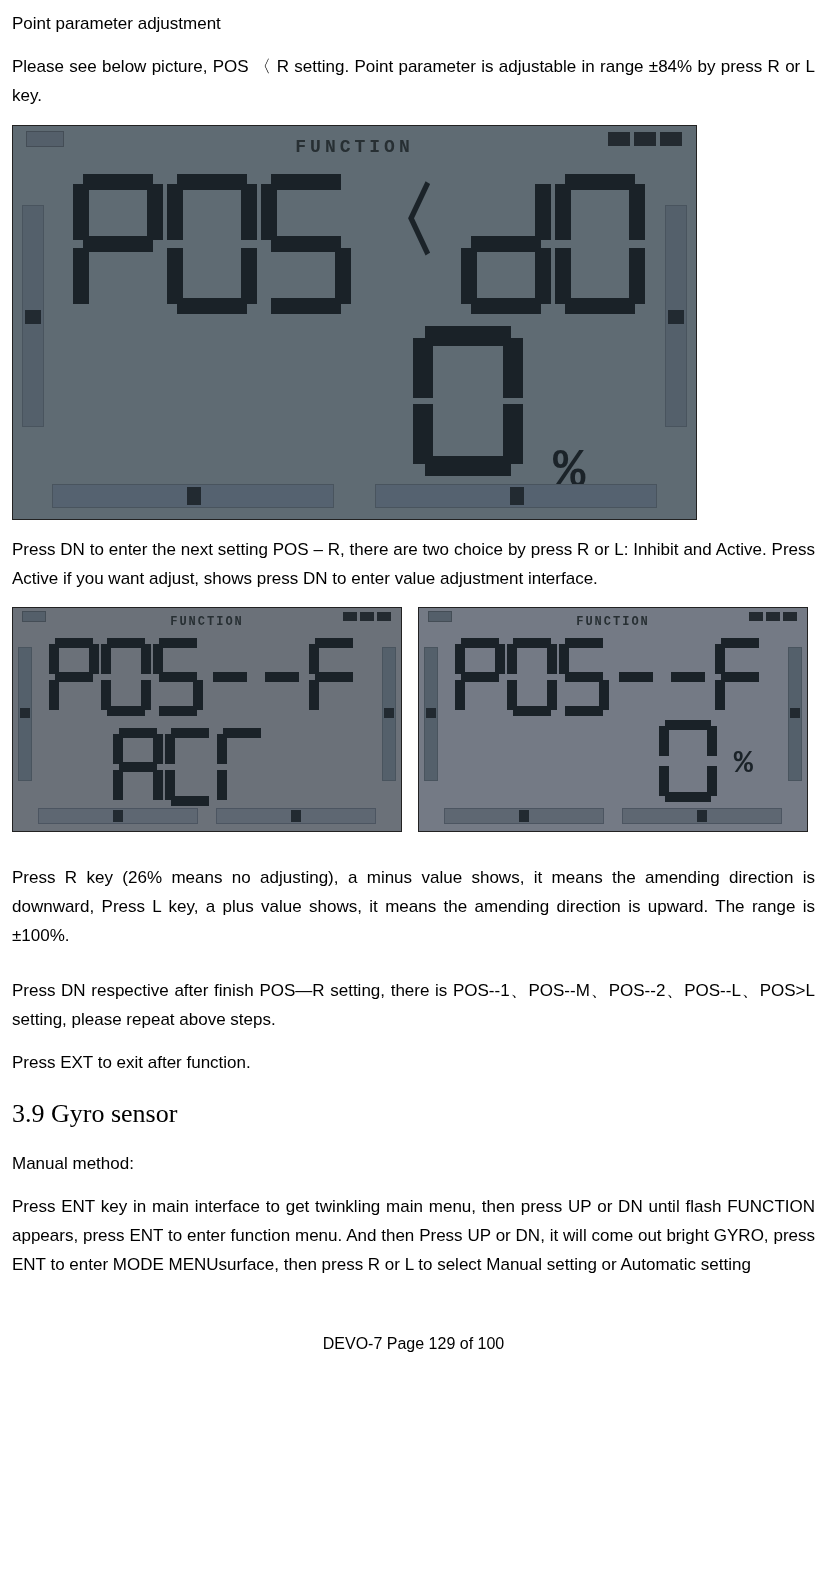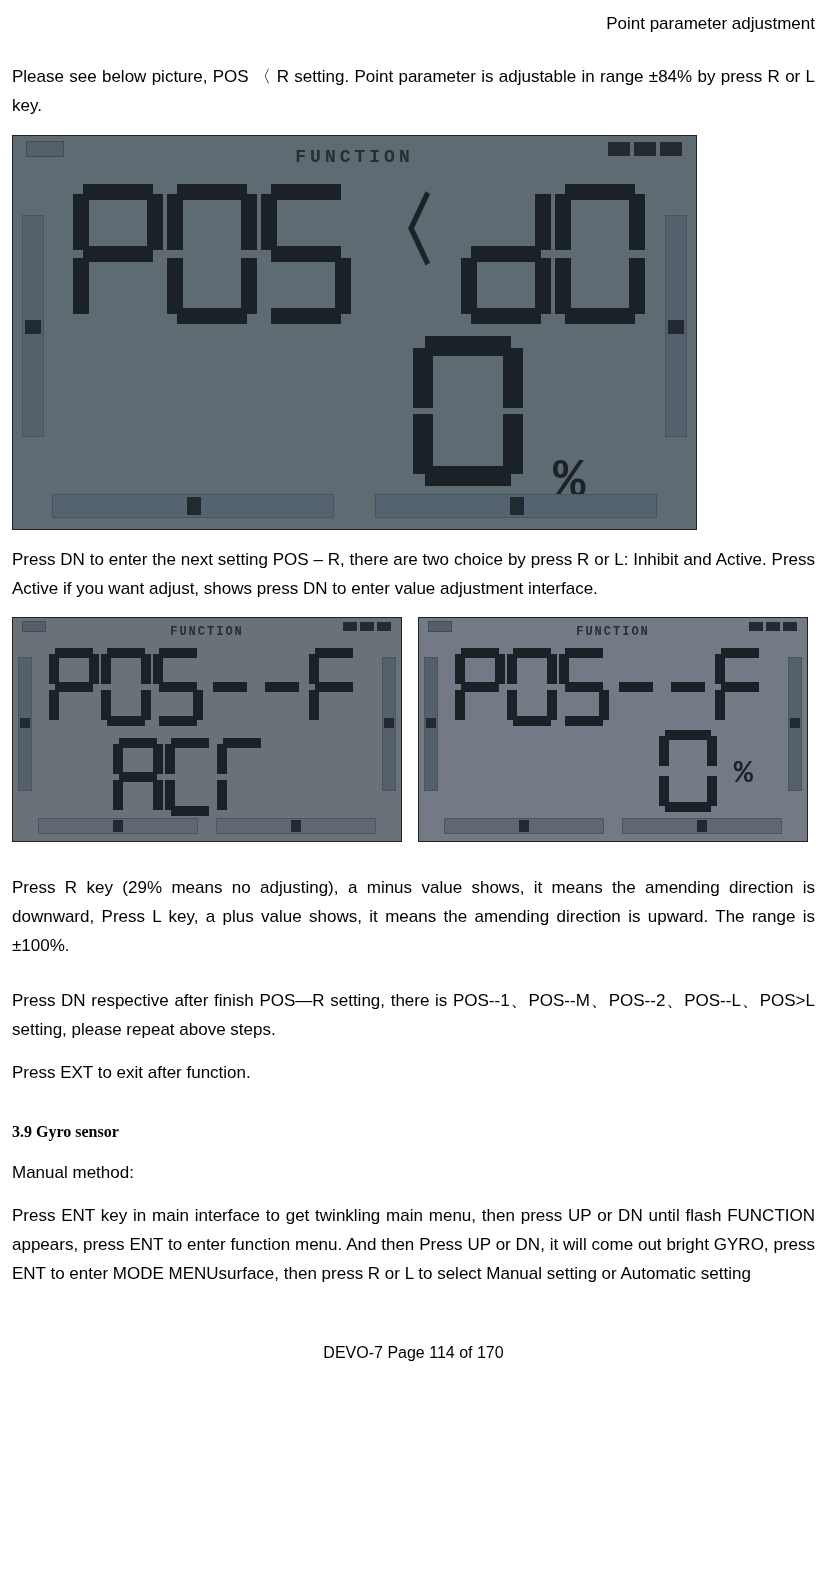--- a/index.html
+++ b/index.html
@@ -7,22 +7,22 @@
       font-family: Arial, Helvetica, sans-serif;
       font-size: 17px;
       line-height: 1.7;
       color: #000;
       background: #fff;
       width: 827px;
       margin: 0 auto;
       padding: 10px 12px;
     }
     .para { margin-bottom: 14px; text-align: justify; }
-    .para-title { margin-bottom: 24px; text-align: right; }
-    h2 { font-family: 'Times New Roman', Times, serif; font-size: 16px; font-weight: bold; margin: 30px 0 14px; }
+    .para-title { margin-bottom: 14px; }
+    h2 { font-family: 'Times New Roman', Times, serif; font-size: 26px; font-weight: normal; margin: 14px 0 14px; }
     .footer { text-align: center; font-size: 16px; margin-top: 50px; }
 
     
     .lcd-panel {
       background: #5f6b73;
       border: 1px solid #222;
       position: relative;
       margin-bottom: 16px;
     }
     .lcd-large { width: 685px; height: 395px; }
@@ -325,25 +325,25 @@
     </div>
     <div class="small0">
       <span class="seg"><span class="s sa"></span><span class="s sb"></span><span class="s sc"></span><span class="s sd"></span><span class="s se"></span><span class="s sf"></span></span>
     </div>
     <span class="mark pct-mark">%</span>
     <div class="btm-bar l"></div>
       <div class="btm-bar r"></div>
   </div>
 </div>
 
-<p class="para">Press R key (29% means no adjusting), a minus value shows, it means the amending direction is downward, Press L key, a plus value shows, it means the amending direction is upward. The range is ±100%.</p>
+<p class="para">Press R key (26% means no adjusting), a minus value shows, it means the amending direction is downward, Press L key, a plus value shows, it means the amending direction is upward. The range is ±100%.</p>
 
 <p class="para" style="margin-top:26px;">Press DN respective after finish POS—R setting, there is POS--1、POS--M、POS--2、POS--L、POS&gt;L setting, please repeat above steps.</p>
 
 <p class="para">Press EXT to exit after function.</p>
 
 <h2>3.9 Gyro sensor</h2>
 
 <p class="para">Manual method:</p>
 
 <p class="para">Press ENT key in main interface to get twinkling main menu, then press UP or DN until flash FUNCTION appears, press ENT to enter function menu. And then Press UP or DN, it will come out bright GYRO, press ENT to enter MODE MENUsurface, then press R or L to select Manual setting or Automatic setting</p>
 
-<p class="footer">DEVO-7     Page 114 of 170</p>
+<p class="footer">DEVO-7     Page 129 of 100</p>
 
 </body></html>

